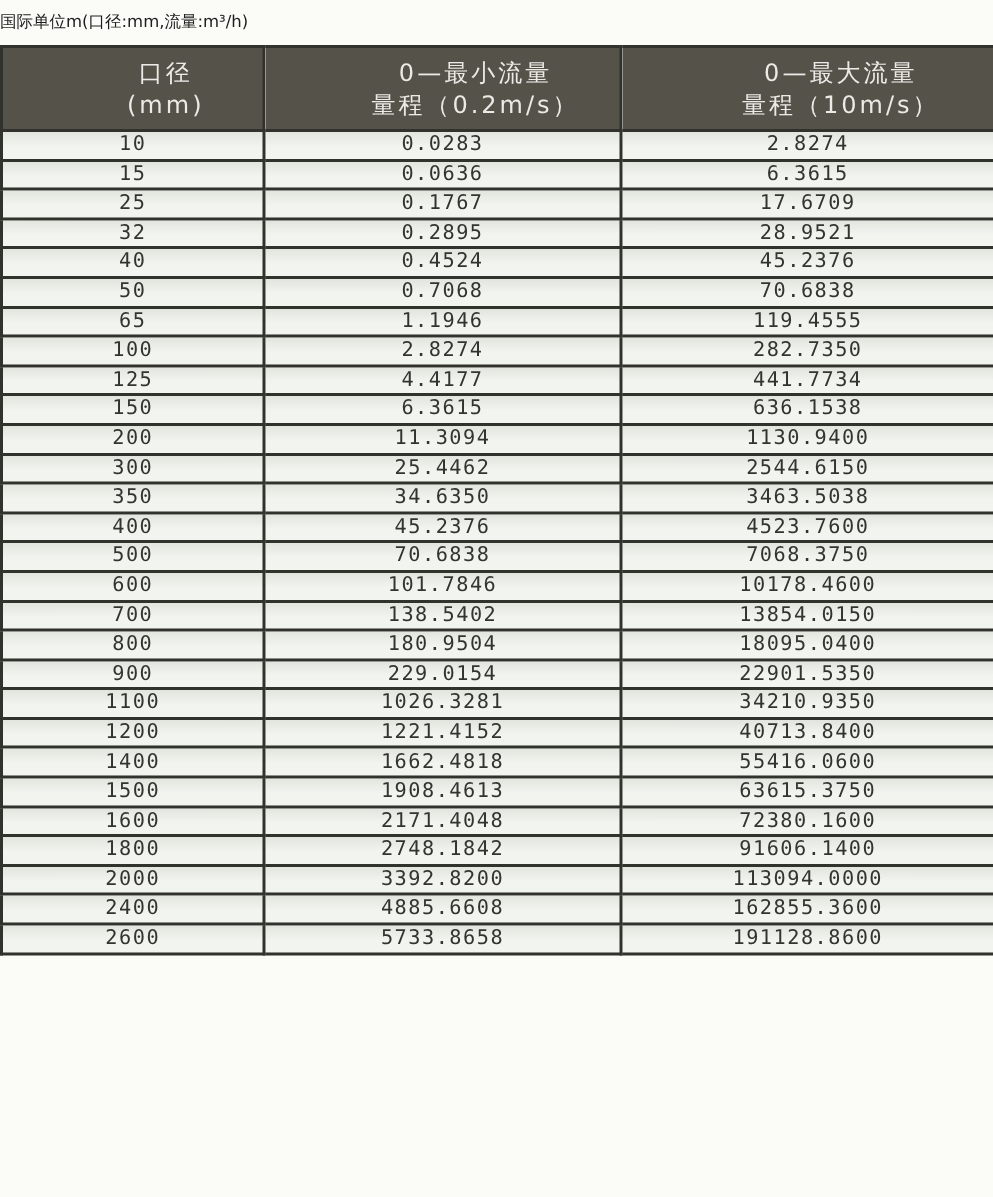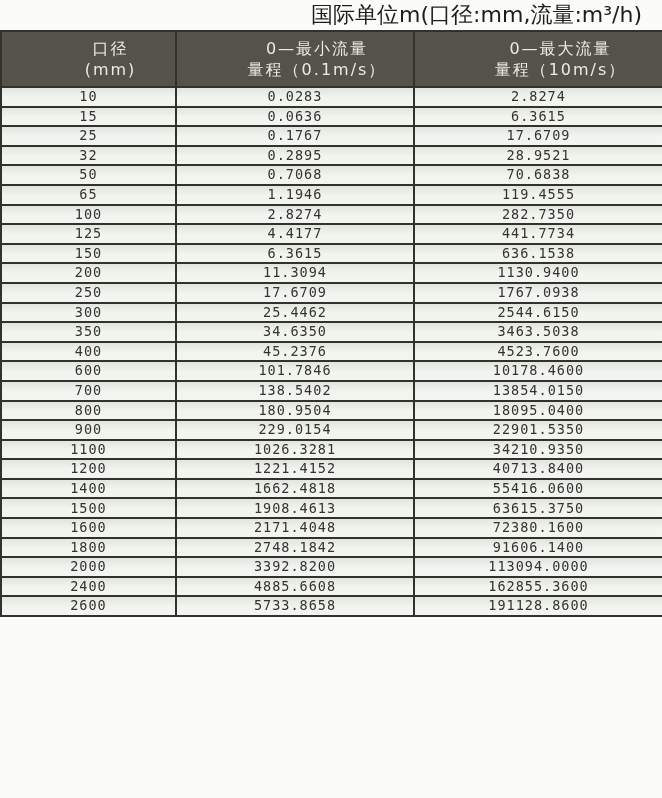--- a/index.html
+++ b/index.html
@@ -15,22 +15,22 @@
   html,body{margin:0;padding:0;}
   .page{
     width:662px;height:798px;
     background:var(--page-bg,#fbfbf8);
     font-family:"DejaVu Sans","Liberation Sans",sans-serif;
     overflow:hidden;
     box-sizing:border-box;
   }
   .title{
     height:30px;line-height:30px;
-    text-align:right;padding-right:20px;
-    font-size:22px;font-weight:500;
+    text-align:left;padding-right:8px;
+    font-size:11px;font-weight:500;
     color:var(--title-text,#1d1d1b);
     white-space:nowrap;
   }
   table.flow{
     border-collapse:collapse;
     width:662px;
     table-layout:fixed;
   }
   col.c1{width:175px;}
   col.c2{width:238px;}
@@ -73,21 +73,21 @@
         <col class="c3">
     </colgroup>
     <thead>
       <tr>
         <th>
           <span class="hline">口径</span>
           <span class="hline">(mm)</span>
         </th>
         <th>
           <span class="hline">0—最小流量</span>
-          <span class="hline">量程（0.1m/s）</span>
+          <span class="hline">量程（0.2m/s）</span>
         </th>
         <th>
           <span class="hline">0—最大流量</span>
           <span class="hline">量程（10m/s）</span>
         </th>
       </tr>
     </thead>
     <tbody>
         <tr>
           <td>10</td>
@@ -103,20 +103,25 @@
           <td>25</td>
           <td>0.1767</td>
           <td>17.6709</td>
         </tr>
         <tr>
           <td>32</td>
           <td>0.2895</td>
           <td>28.9521</td>
         </tr>
         <tr>
+          <td>40</td>
+          <td>0.4524</td>
+          <td>45.2376</td>
+        </tr>
+        <tr>
           <td>50</td>
           <td>0.7068</td>
           <td>70.6838</td>
         </tr>
         <tr>
           <td>65</td>
           <td>1.1946</td>
           <td>119.4555</td>
         </tr>
         <tr>
@@ -133,38 +138,38 @@
           <td>150</td>
           <td>6.3615</td>
           <td>636.1538</td>
         </tr>
         <tr>
           <td>200</td>
           <td>11.3094</td>
           <td>1130.9400</td>
         </tr>
         <tr>
-          <td>250</td>
-          <td>17.6709</td>
-          <td>1767.0938</td>
-        </tr>
-        <tr>
           <td>300</td>
           <td>25.4462</td>
           <td>2544.6150</td>
         </tr>
         <tr>
           <td>350</td>
           <td>34.6350</td>
           <td>3463.5038</td>
         </tr>
         <tr>
           <td>400</td>
           <td>45.2376</td>
           <td>4523.7600</td>
+        </tr>
+        <tr>
+          <td>500</td>
+          <td>70.6838</td>
+          <td>7068.3750</td>
         </tr>
         <tr>
           <td>600</td>
           <td>101.7846</td>
           <td>10178.4600</td>
         </tr>
         <tr>
           <td>700</td>
           <td>138.5402</td>
           <td>13854.0150</td>

